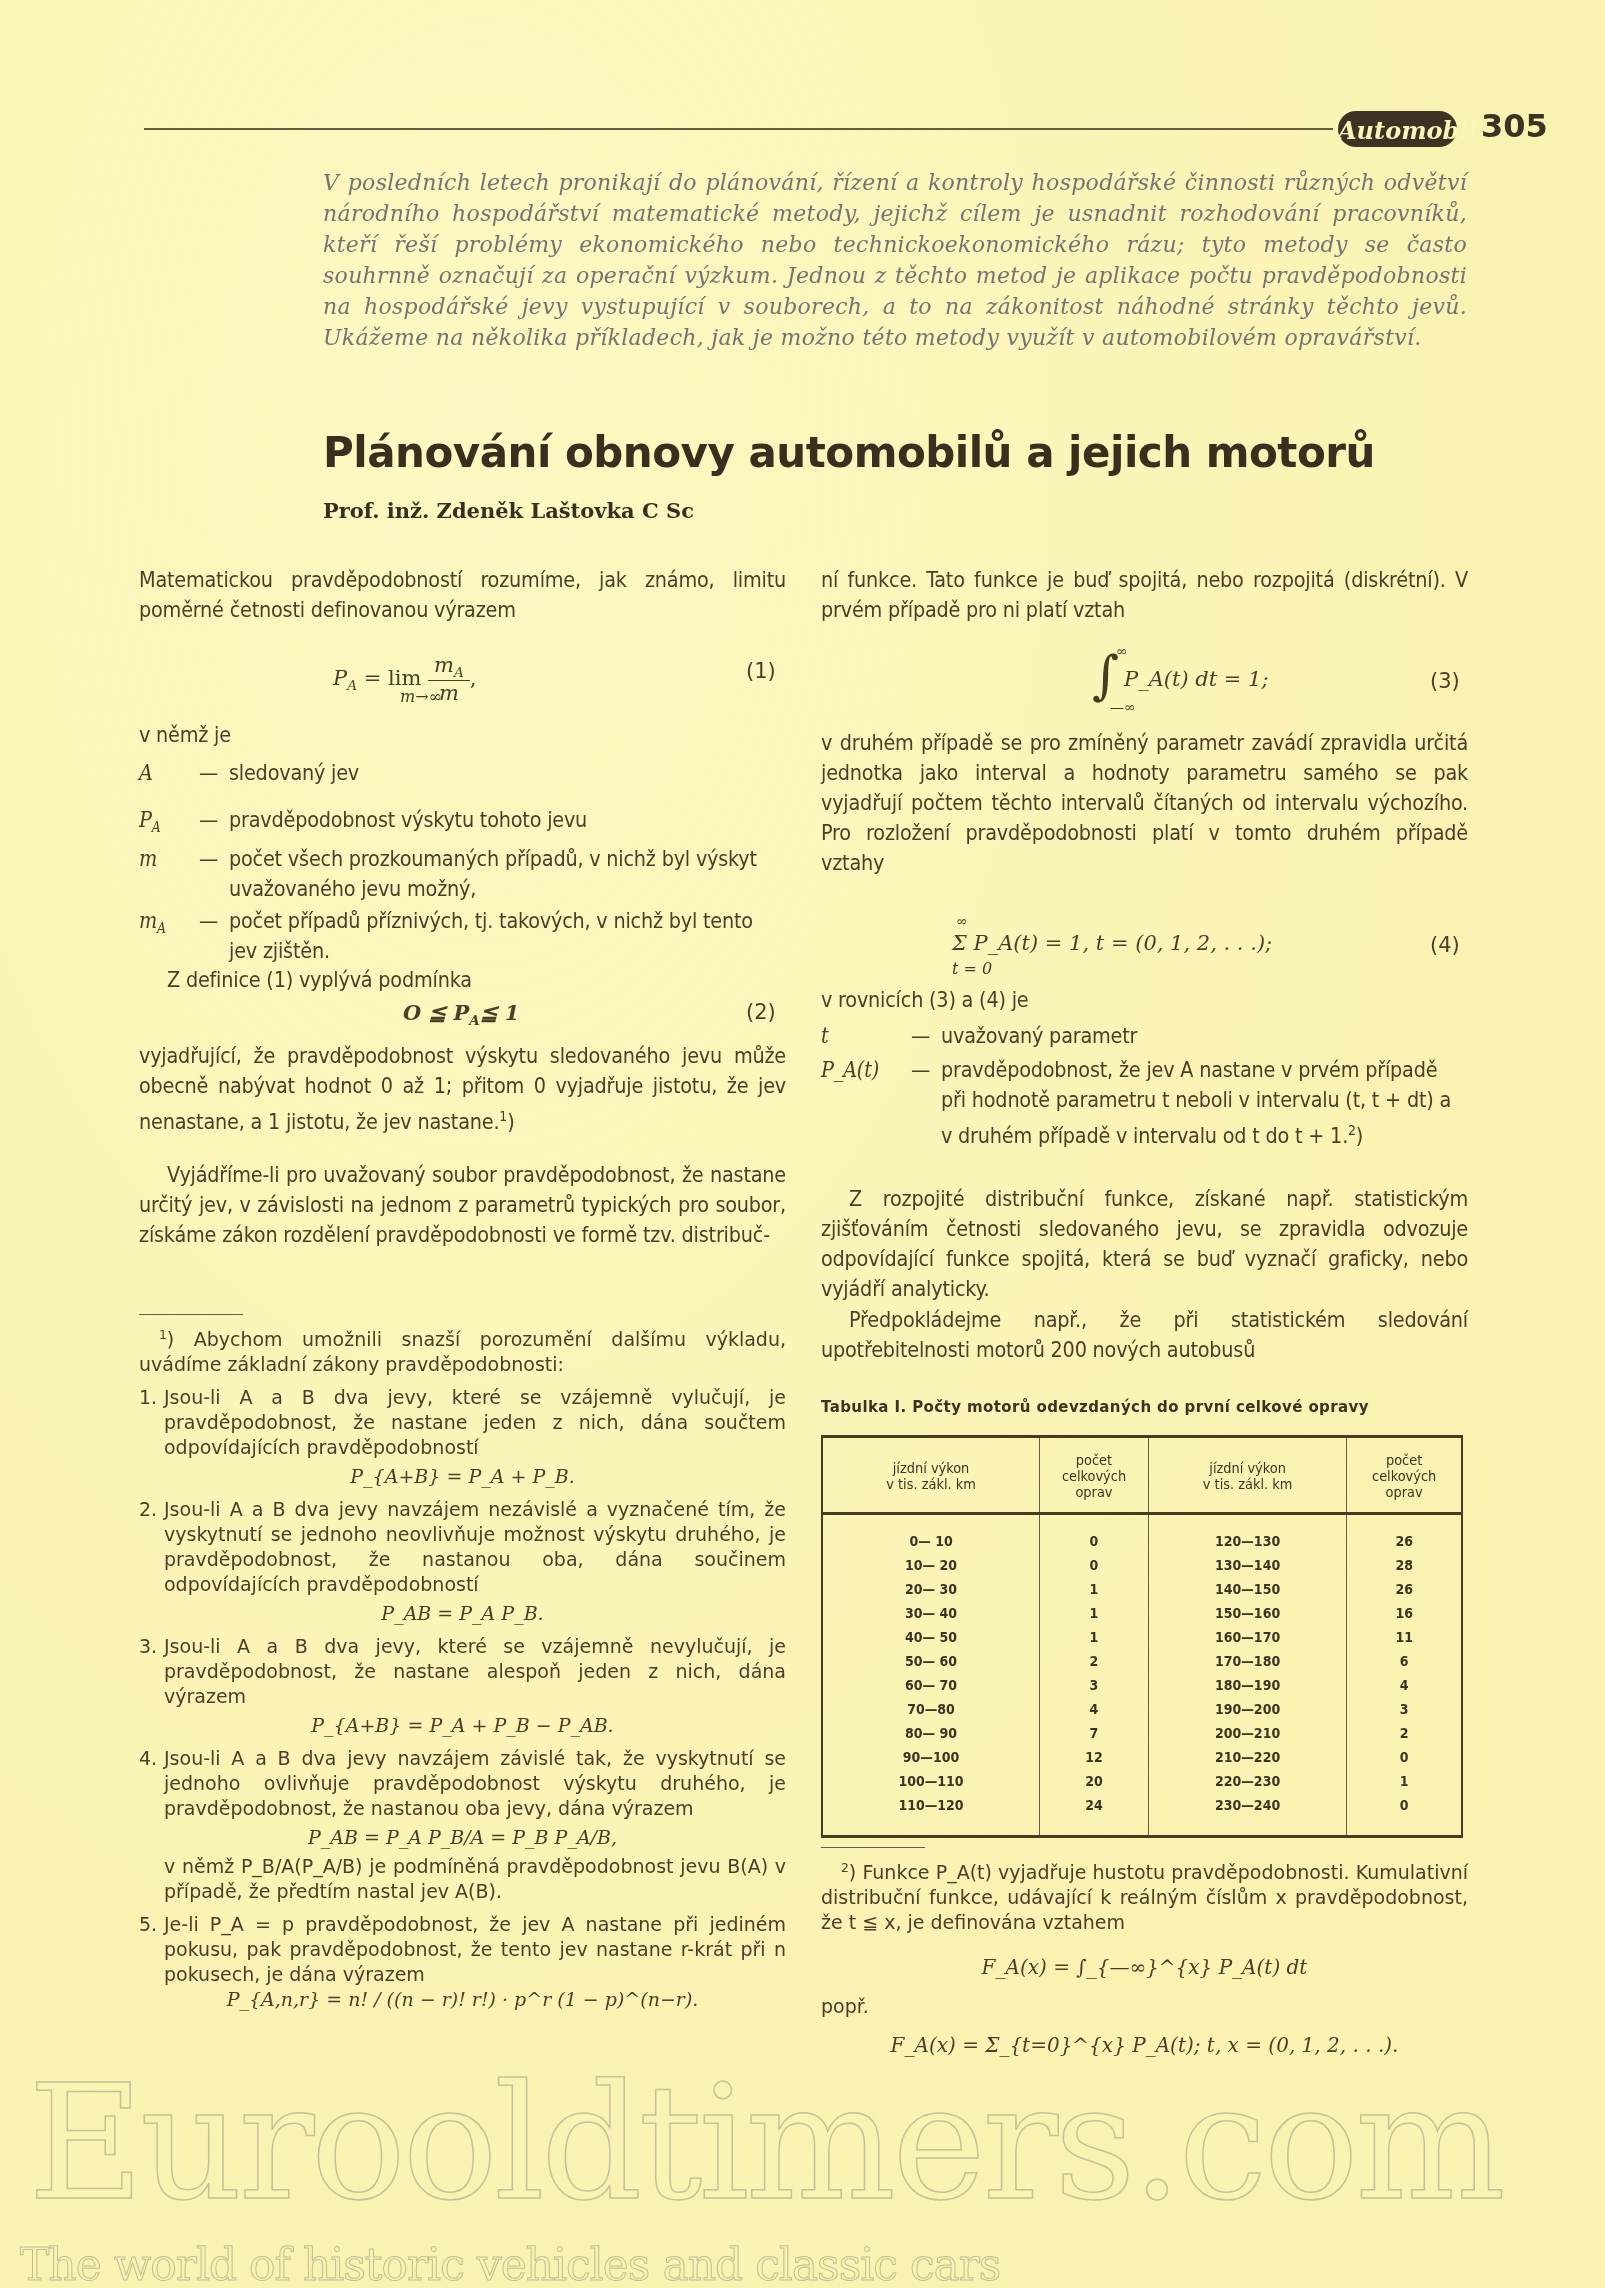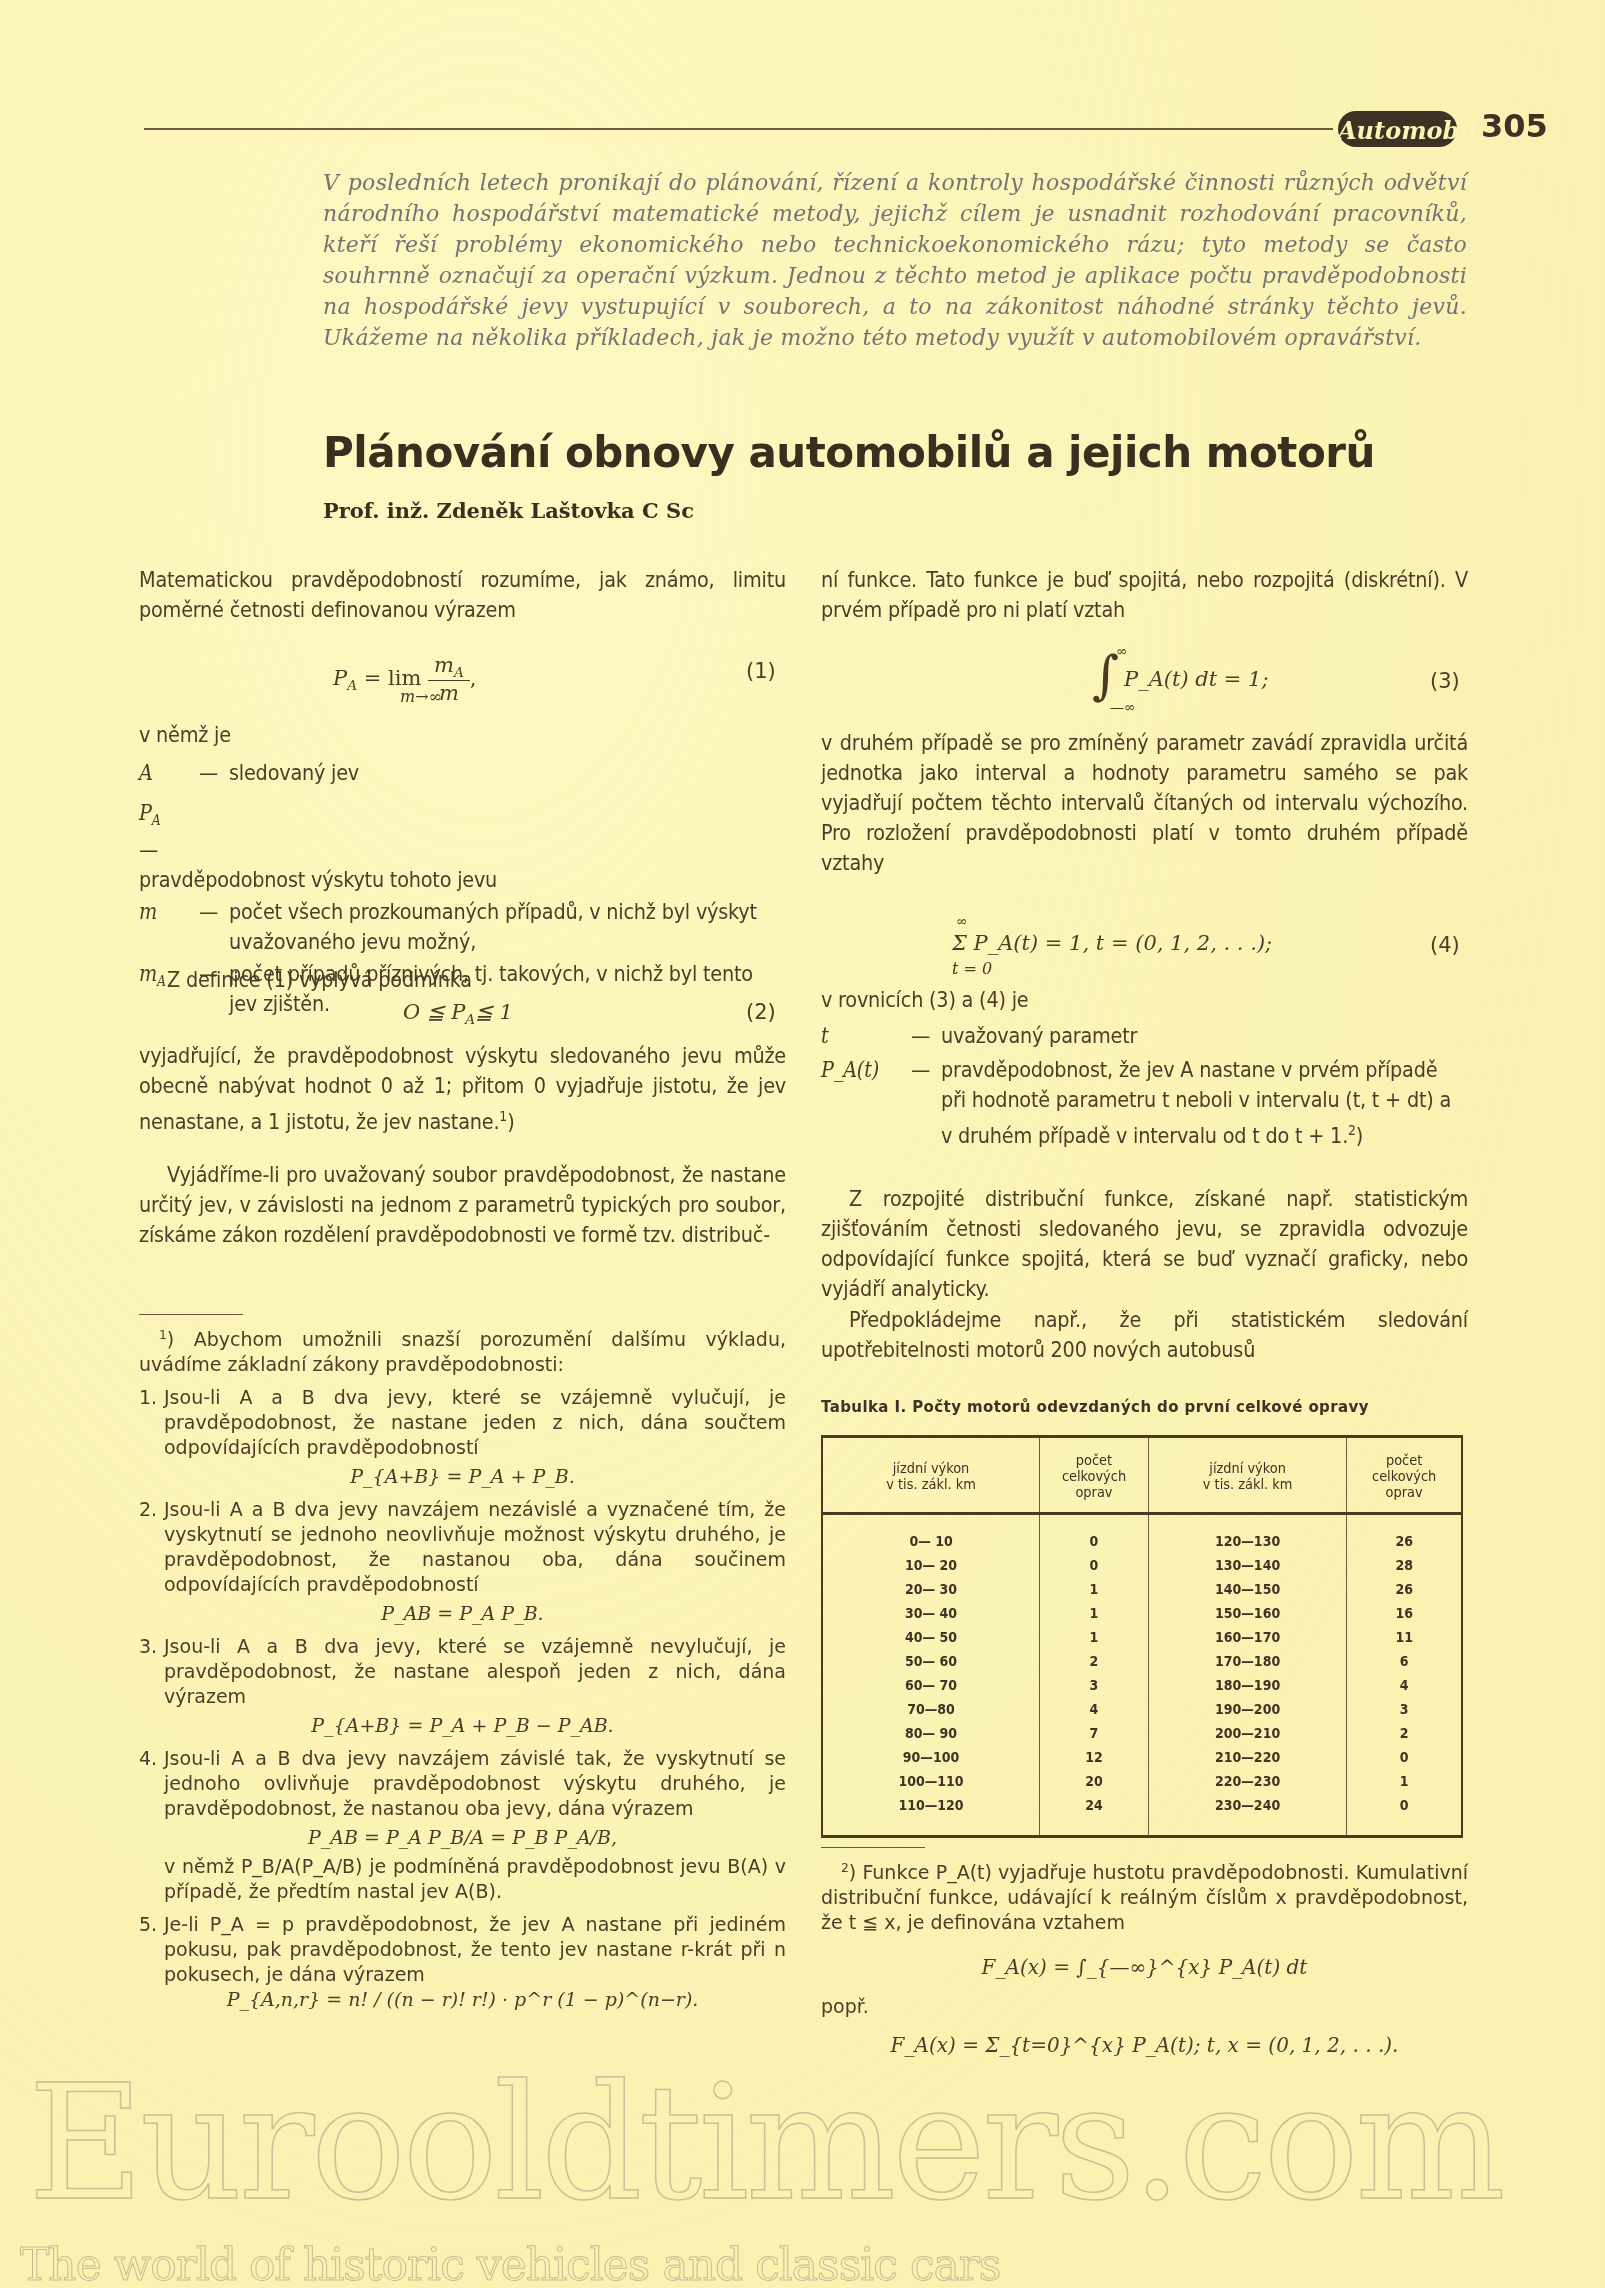--- a/index.html
+++ b/index.html
@@ -92,41 +92,41 @@
 </div>
 
 <div class="abs col-left body-text" style="top:720px;">v němž je</div>
 
 <div class="abs col-left body-text" style="top:758px;">
   <div class="defrow">
       <span class="sym">A</span>
       <span class="dash">—</span>
       <span class="desc">sledovaný jev</span>
     </div>
-  <div class="defrow" style="margin-top:10px;flex-direction:column;">
+  <div class="defrow" style="margin-top:17px;">
       <span class="sym"><span>P</span><sub>A</sub></span>
       <span class="dash">—</span>
       <span class="desc">pravděpodobnost výskytu tohoto jevu</span>
     </div>
   <div class="defrow" style="margin-top:2px;">
       <span class="sym">m</span>
       <span class="dash">—</span>
       <span class="desc">počet všech prozkoumaných případů, v nichž byl výskyt uvažovaného jevu možný,</span>
     </div>
   <div class="defrow" style="margin-top:2px;">
       <span class="sym"><span>m</span><sub>A</sub></span>
       <span class="dash">—</span>
       <span class="desc">počet případů příznivých, tj. takových, v nichž byl tento jev zjištěn.</span>
     </div>
 </div>
 
 <div class="abs col-left body-text" style="top:965px; text-indent:28px;">Z definice (1) vyplývá podmínka</div>
 
 <div class="abs col-left" style="top:1000px; height:34px;">
-  <div class="abs eq mathi" style="left:264px; top:0;"><span>O ≦ P</span><sub>A</sub><span>≦ 1</span></div>
+  <div class="abs eq mathi" style="left:264px; top:0;font-weight:bold;"><span>O ≦ P</span><sub>A</sub><span>≦ 1</span></div>
   <div class="abs eqnum" style="left:607px; top:0;">(2)</div>
 </div>
 
 <div class="abs col-left body-text" style="top:1041px;"><span>vyjadřující, že pravděpodobnost výskytu sledovaného jevu může obecně nabývat hodnot 0 až 1; přitom 0 vyjadřuje jistotu, že jev nenastane, a 1 jistotu, že jev nastane.</span><sup>1</sup><span>)</span></div>
 
 <div class="abs col-left body-text" style="top:1160px; text-indent:28px;">Vyjádříme-li pro uvažovaný soubor pravděpodobnost, že nastane určitý jev, v závislosti na jednom z parametrů typických pro soubor, získáme zákon rozdělení pravděpodobnosti ve formě tzv. distribuč-</div>
 
 <div class="abs col-left fn-rule" style="top:1314px;"></div>
 <div class="abs col-left fn" style="top:1323px;">
   <div style="text-indent:20px;"><sup>1</sup>) <span>Abychom umožnili snazší porozumění dalšímu výkladu, uvádíme základní zákony pravděpodobnosti:</span></div>

